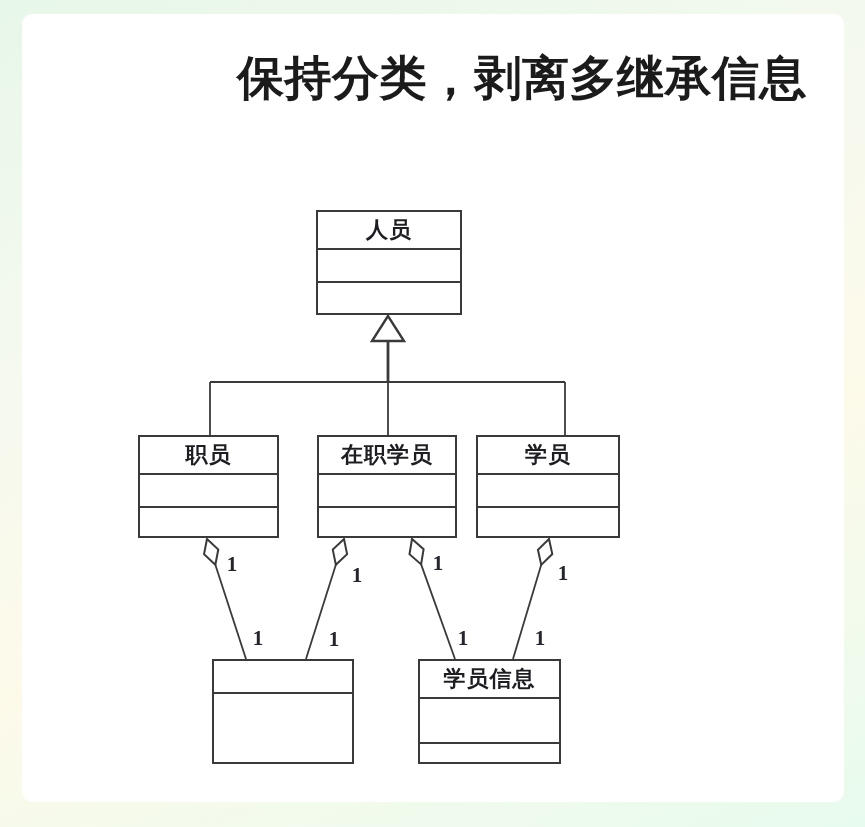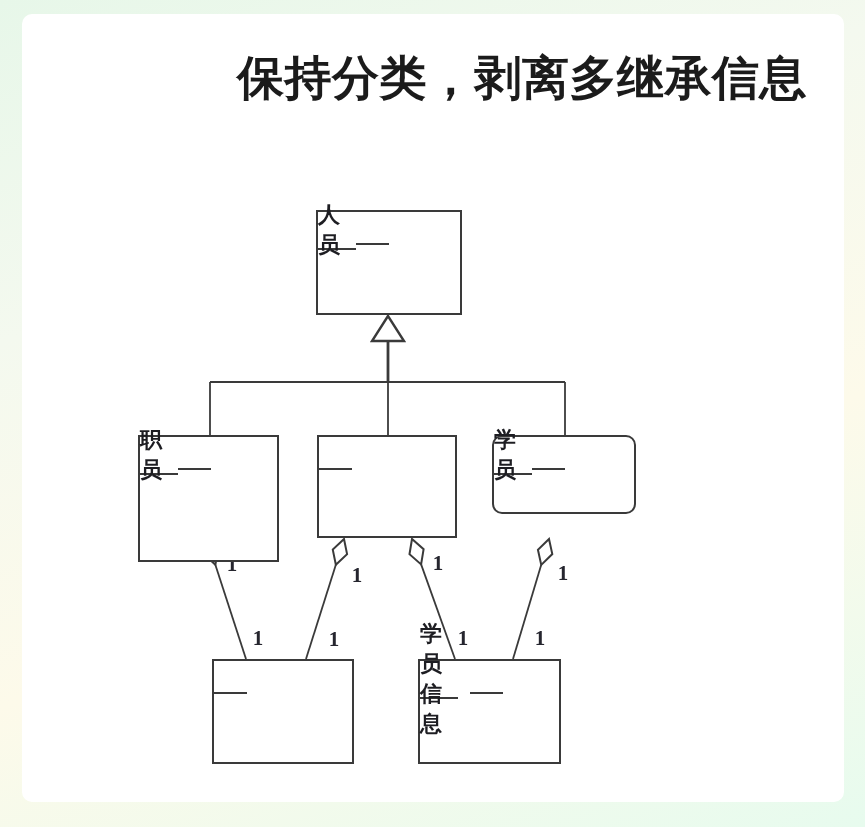--- a/index.html
+++ b/index.html
@@ -35,21 +35,21 @@
   }
   #connectors text {
     font-family:"Liberation Serif","DejaVu Serif",serif;
     font-size:21px; font-weight:bold;
     fill:var(--mult-text,#25252e);
   }
   .class-box {
     position:absolute;
     border:2px solid var(--line,#3a3a3a);
     background:var(--box-fill,#ffffff);
-    display:flex; flex-direction:row;
+    display:flex; flex-direction:column;
   }
   .cname {
     height:38px; flex:0 0 38px;
     border-bottom:2px solid var(--line,#3a3a3a);
     display:flex; align-items:center; justify-content:center;
     font-size:22px; font-weight:bold;
     letter-spacing:1px;
     color:var(--class-text,#1d1d22);
   }
   .cattrs {
@@ -88,30 +88,31 @@
       <polygon points="549,539 537.9371064056957,549.7755457087379 541.2416070897086,564.8613097009711 552.304500684013,554.0857639922332" fill="#ffffff" stroke="#3a3a3a" stroke-width="2"></polygon>
       <text x="563" y="580" text-anchor="middle">1</text>
       <text x="540" y="645" text-anchor="middle">1</text>
     </svg>
   <div id="boxes">
       <div class="class-box" style="left: 316px; top: 210px; width: 146px; height: 105px;">
         <div class="cname">人员</div>
         <div class="cattrs"></div>
         <div class="cmethods"></div>
       </div>
-      <div class="class-box" style="left: 138px; top: 435px; width: 141px; height: 127px;">
+      <div class="class-box" style="left: 138px; top: 435px; width: 141px; height: 103px;">
         <div class="cname">职员</div>
         <div class="cattrs"></div>
         <div class="cmethods"></div>
       </div>
       <div class="class-box" style="left: 317px; top: 435px; width: 140px; height: 103px;">
+        <div class="cname">在职学员</div>
         <div class="cattrs"></div>
         <div class="cmethods"></div>
       </div>
-      <div class="class-box" style="left: 492px; top: 435px; width: 144px; height: 79px; border-radius: 10px;">
+      <div class="class-box" style="left: 476px; top: 435px; width: 144px; height: 103px;">
         <div class="cname">学员</div>
         <div class="cattrs"></div>
         <div class="cmethods"></div>
       </div>
       <div class="class-box" style="left: 212px; top: 659px; width: 142px; height: 105px;">
         <div class="cattrs"></div>
         <div class="cmethods"></div>
       </div>
       <div class="class-box" style="left: 418px; top: 659px; width: 143px; height: 105px; gap: 12px;">
         <div class="cname">学员信息</div>

